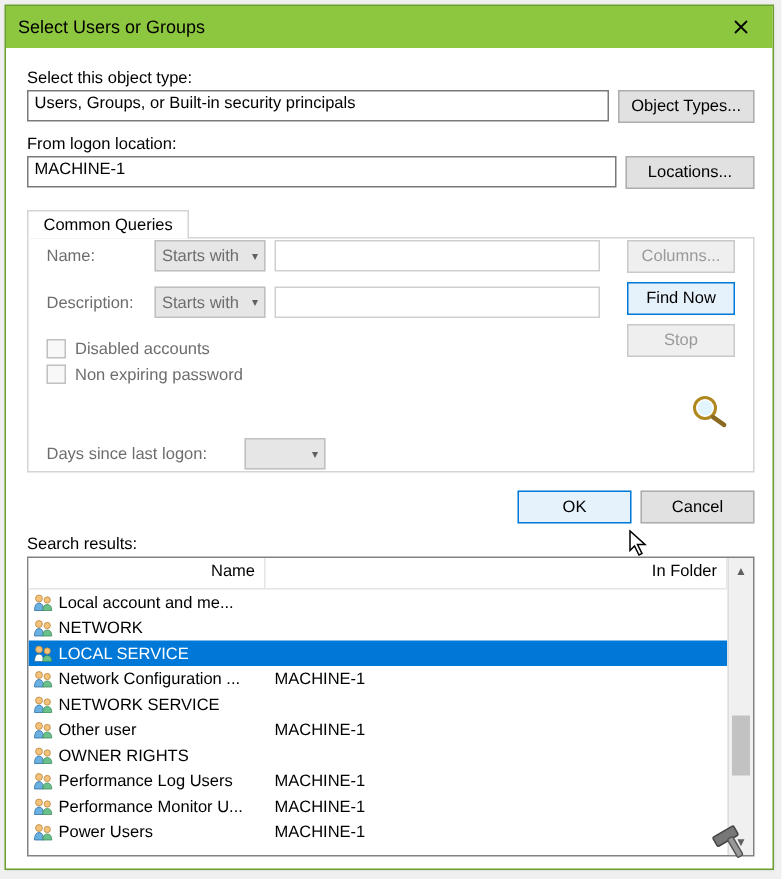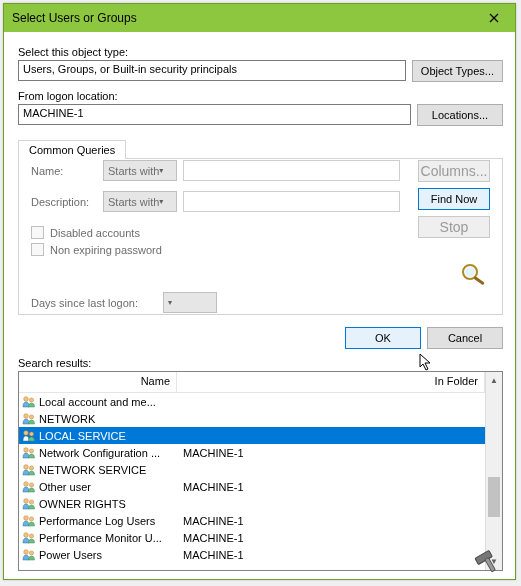--- a/index.html
+++ b/index.html
@@ -86,39 +86,40 @@
 .combo {
   border: 1px solid #c0c0c0;
   background: #e6e6e6;
   height: 21px;
   width: 74px;
   font-size: 11px;
   display: flex;
   align-items: center;
   padding: 0 4px;
   color: #6d6d6d;
+  justify-content: space-between;
 }
 .combo .chev { font-size: 8px; color: #606060; }
 .query-input {
   border: 1px solid #cfcfcf;
   background: #fff;
   height: 21px;
   flex: 1;
 }
 .chk-row { display: flex; align-items: center; gap: 6px; color: #6d6d6d; font-size: 11px; margin-top: 2px;}
 .chk {
   width: 13px; height: 13px; border: 1px solid #c0c0c0; background:#f8f8f8;
 }
 .disabled-btn {
   border: 1px solid #c9c9c9;
   background: #efefef;
   color: #9a9a9a;
   height: 22px;
   min-width: 72px;
-  font-size: 14px;
+  font-size: 11px;
 }
 .findnow-btn {
   border: 1px solid #0078d7;
   background: #e5f1fb;
   height: 22px;
   min-width: 72px;
   font-size: 11px;
 }
 .spyglass { margin-top: 18px; align-self: flex-end;}
 .bottom-buttons { display: flex; justify-content: flex-end; gap: 6px; margin-top: 12px;}

